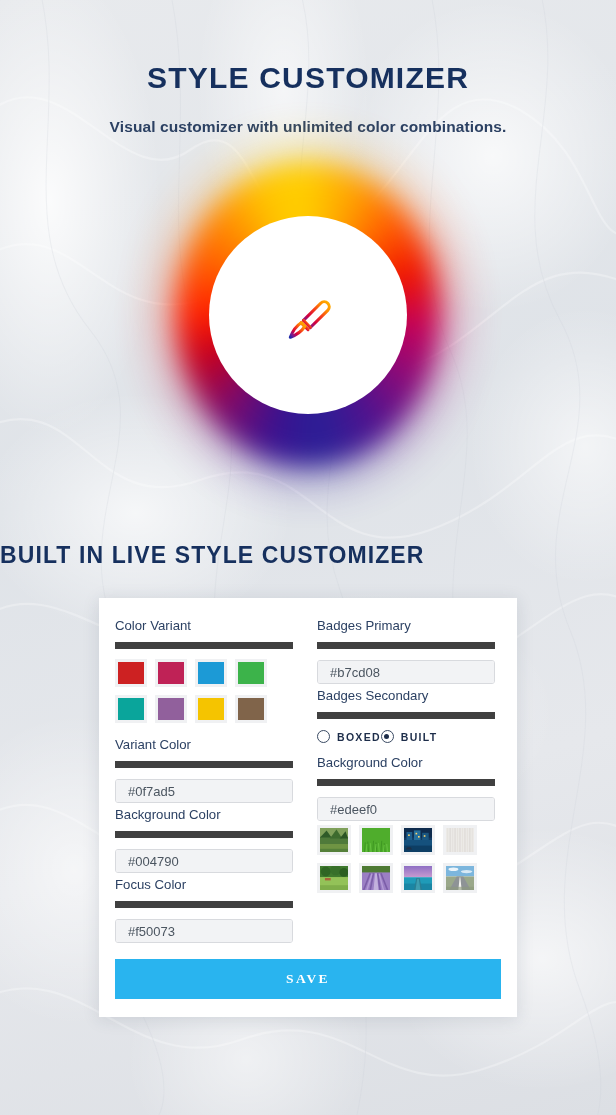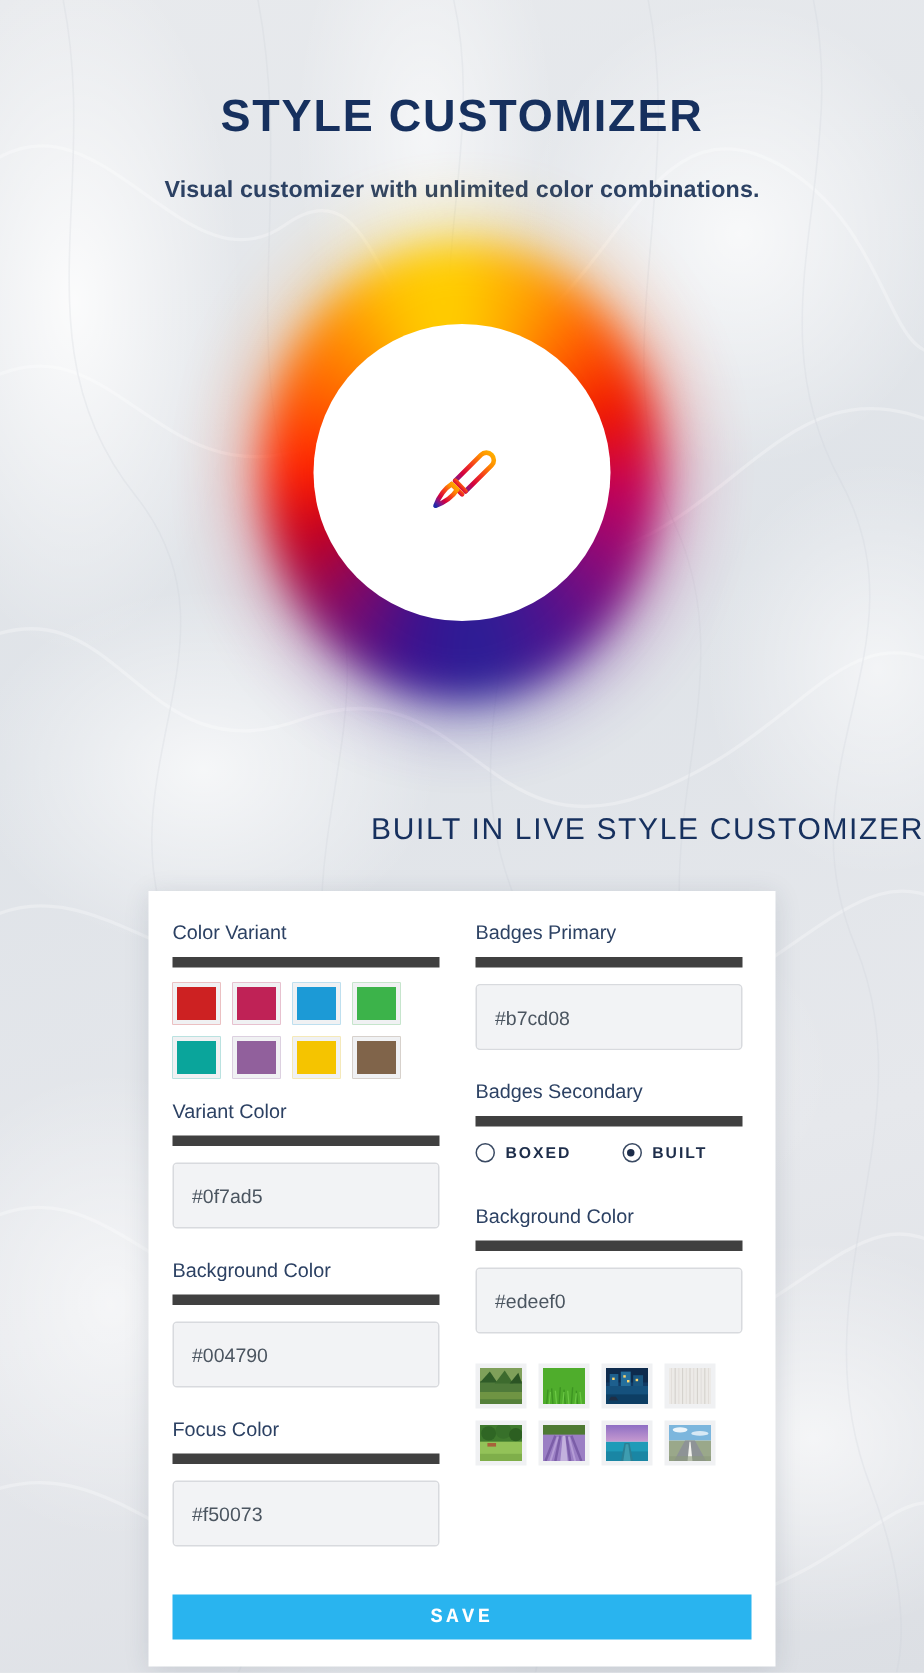--- a/index.html
+++ b/index.html
@@ -120,23 +120,23 @@
     position: absolute;
     left: 50%;
     top: 50%;
     transform: translate(-50%, -50%);
     width: 58px;
     height: 58px;
   }
 
   
   .section-head {
-    text-align: right;
-    font-size: 20px;
-    font-weight: normal;
+    text-align: left;
+    font-size: 23px;
+    font-weight: bold;
     letter-spacing: 1.1px;
     color: #16305e;
     margin-top: 62px;
   }
 
   
   .panel {
     position: relative;
     width: 418px;
     margin: 29px auto 0;
@@ -170,44 +170,43 @@
   .variant-sw {
     width: 32px;
     height: 28px;
     border: 3px solid #f0f1f3;
     cursor: pointer;
   }
 
   
   .color-row {
     display: flex;
-    height: 44px;
-    margin-bottom: 20px;
+    height: 24px;
+    margin-bottom: 4px;
     border: 1px solid #d8dade;
     border-radius: 3px;
     overflow: hidden;
     background: #fdba74;
   }
   .color-text {
     flex: 1;
     background: #f2f3f5;
     border: none;
     outline: none;
     font-family: "Liberation Sans", sans-serif;
     font-size: 13px;
     color: #4b5560;
     padding: 0 12px;
   }
 
   
   .radio-row {
     display: flex;
     align-items: center;
-    gap: 34px;
-    margin: 2px 0 28px;
+    margin: 2px 0 12px;
     text-align: center;
   }
   .radio-opt {
     display: flex;
     align-items: center;
     gap: 7px;
     cursor: pointer;
   }
   .radio-mark {
     width: 13px;
@@ -246,25 +245,25 @@
     cursor: pointer;
     overflow: hidden;
   }
   .thumb svg { display: block; width: 100%; height: 100%; }
 
   
   .save-btn {
     display: block;
     width: 386px;
     margin: 12px auto 0;
-    height: 30px;
+    height: 40px;
     background: #29b4ef;
     color: #ffffff;
     border: none;
-    font-family: Liberation Mono, monospace;
+    font-family: Liberation Serif, serif;
     font-size: 13.5px;
     font-weight: bold;
     letter-spacing: 2.4px;
     cursor: pointer;
   }
   .panel-foot { height: 18px; }
 </style>
 </head>
 <body>
 

